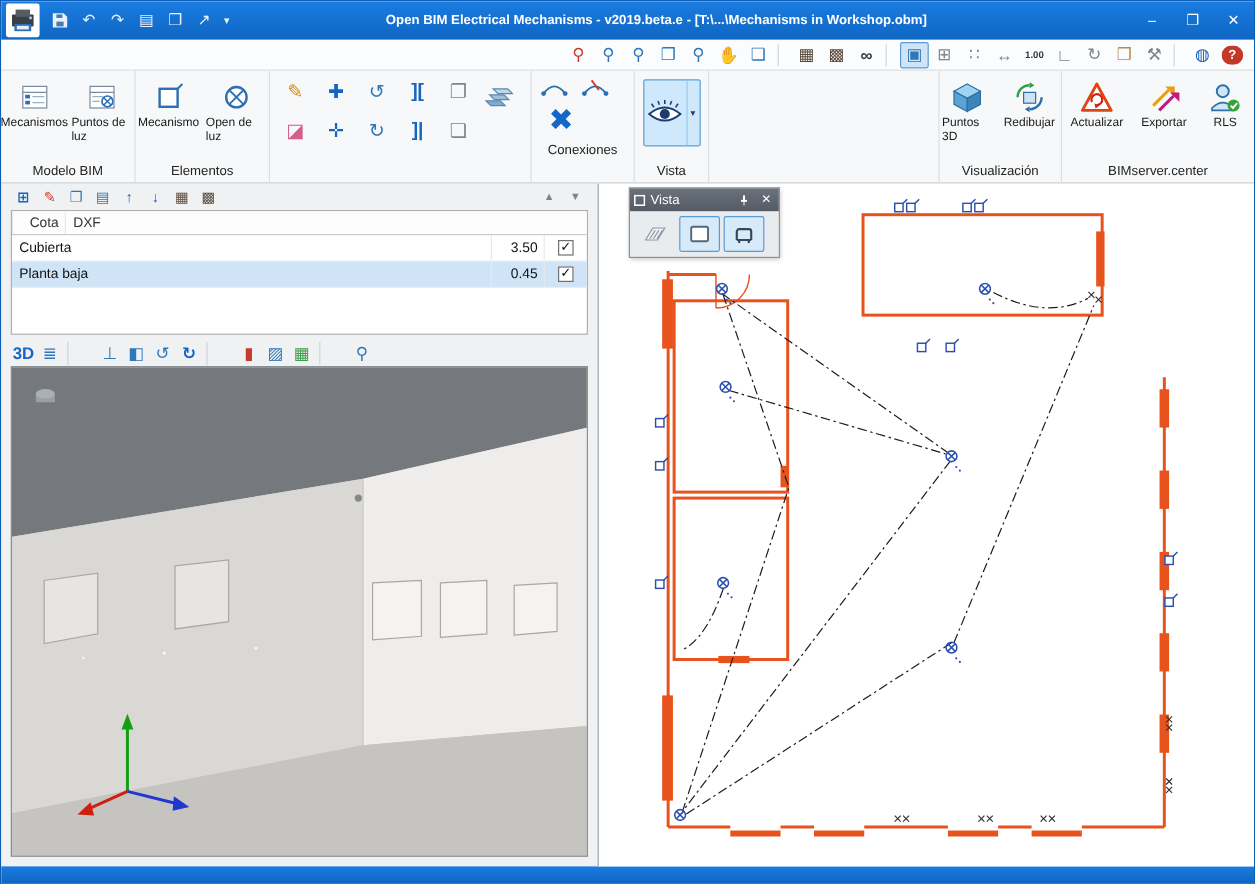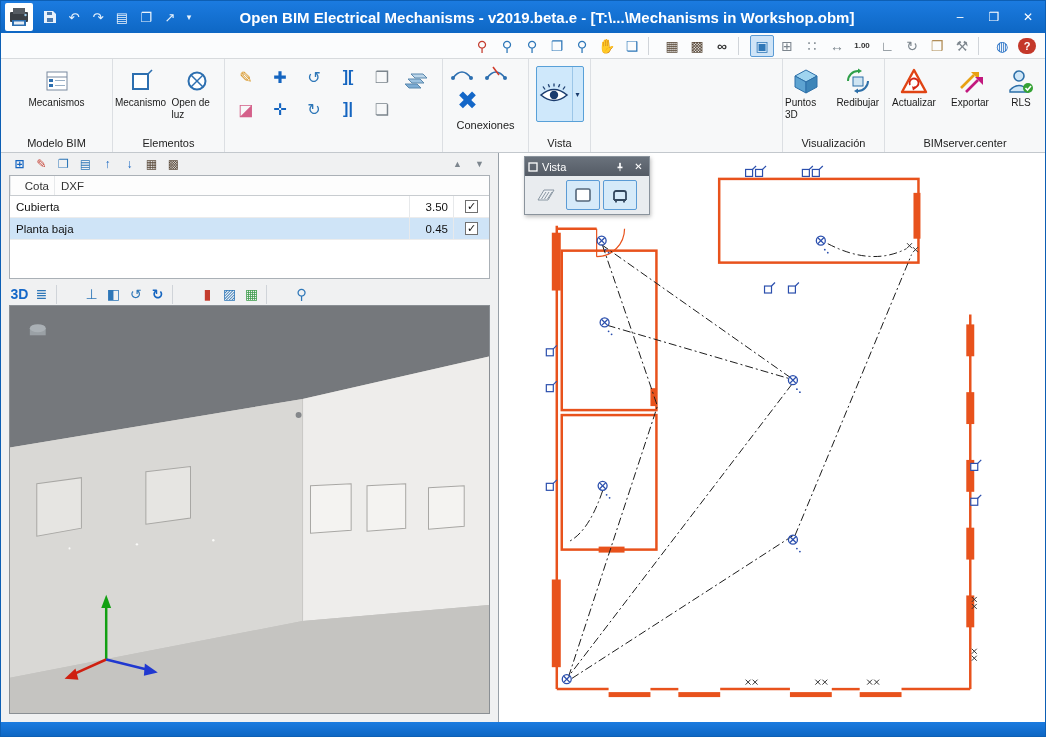--- a/index.html
+++ b/index.html
@@ -5,21 +5,21 @@
 *{margin:0;padding:0;box-sizing:border-box;font-family:"Liberation Sans","DejaVu Sans",sans-serif;}
 body{width:1046px;height:737px;background:#fff;}
 .window{width:1046px;height:737px;display:flex;flex-direction:column;border:1px solid #0d5fb4;background:#f0f1f2;overflow:hidden;}
 
 
 .titlebar{height:32px;background:linear-gradient(#1b7be0,#0e67c4);display:flex;align-items:center;position:relative;flex:0 0 32px;padding:0 0 0 4px;}
 .app-icon{width:28px;height:28px;background:#fff;border-radius:2px;display:flex;align-items:center;justify-content:center;margin-right:6px;}
 .qat{display:flex;align-items:center;gap:2px;}
 .qbtn{width:22px;height:20px;display:flex;align-items:center;justify-content:center;color:#eaf3fc;font-size:13px;cursor:default;}
 .qbtn.small{width:12px;font-size:9px;}
-.title{position:absolute;left:0;right:0;text-align:center;font-size:15px;font-weight:bold;color:#fff;pointer-events:none;margin-left:48px;}
+.title{position:absolute;left:0;right:0;text-align:center;font-size:11px;font-weight:bold;color:#fff;pointer-events:none;margin-left:48px;}
 .wcontrols{margin-left:auto;display:flex;height:100%;}
 .wbtn{width:34px;height:100%;display:flex;align-items:center;justify-content:center;color:#fff;font-size:12px;}
 
 
 .topbar{height:26px;flex:0 0 26px;background:#fbfcfd;border-bottom:1px solid #d7dadd;display:flex;justify-content:flex-end;align-items:center;padding-right:6px;}
 .tstrip{display:flex;align-items:center;gap:1px;}
 .tbtn{min-width:24px;height:22px;display:flex;align-items:center;justify-content:center;font-size:14px;border:1px solid transparent;border-radius:2px;}
 .tbtn.pressed{background:#cfe4f7;border-color:#5b9bd5;}
 .tbtn.t-sep{min-width:8px;width:8px;height:18px;border:none;border-left:1px solid #d0d4d9;border-radius:0;margin:0 3px;}
 .tone-blue{color:#2e77b8;}
@@ -215,20 +215,34 @@
             <svg width="26" height="26" viewBox="0 0 26 26">
                 <rect x="3" y="4" width="20" height="18" fill="#fff" stroke="#7a8aa0"></rect>
                 <line x1="3" y1="9" x2="23" y2="9" stroke="#7a8aa0"></line>
                 <rect x="5" y="11" width="4" height="3" fill="#2d6fb0"></rect>
                 <line x1="11" y1="12.5" x2="21" y2="12.5" stroke="#9ab0c6"></line>
                 <rect x="5" y="16" width="4" height="3" fill="#2d6fb0"></rect>
                 <line x1="11" y1="17.5" x2="21" y2="17.5" stroke="#9ab0c6"></line>
               </svg>
           </span>
           <span class="blabel">Mecanismos</span>
+        </div>
+        <div class="bigbtn">
+          <span class="bicon">
+            <svg width="26" height="26" viewBox="0 0 26 26">
+                <rect x="3" y="4" width="20" height="18" fill="#fff" stroke="#7a8aa0"></rect>
+                <line x1="3" y1="9" x2="23" y2="9" stroke="#7a8aa0"></line>
+                <line x1="5" y1="12.5" x2="14" y2="12.5" stroke="#9ab0c6"></line>
+                <line x1="5" y1="16.5" x2="11" y2="16.5" stroke="#9ab0c6"></line>
+                <circle cx="17.5" cy="16.5" r="4.5" fill="#fff" stroke="#2d6fb0" stroke-width="1.4"></circle>
+                <line x1="14.5" y1="13.5" x2="20.5" y2="19.5" stroke="#2d6fb0" stroke-width="1.2"></line>
+                <line x1="20.5" y1="13.5" x2="14.5" y2="19.5" stroke="#2d6fb0" stroke-width="1.2"></line>
+              </svg>
+          </span>
+          <span class="blabel">Puntos de luz</span>
         </div>
       </div>
       <div class="glabel">Modelo BIM</div>
     </div>
 
     <div class="rgroup" style="width:112px">
       <div class="rcontent">
         <div class="bigbtn">
           <span class="bicon">
             <svg width="26" height="26" viewBox="0 0 26 26">

